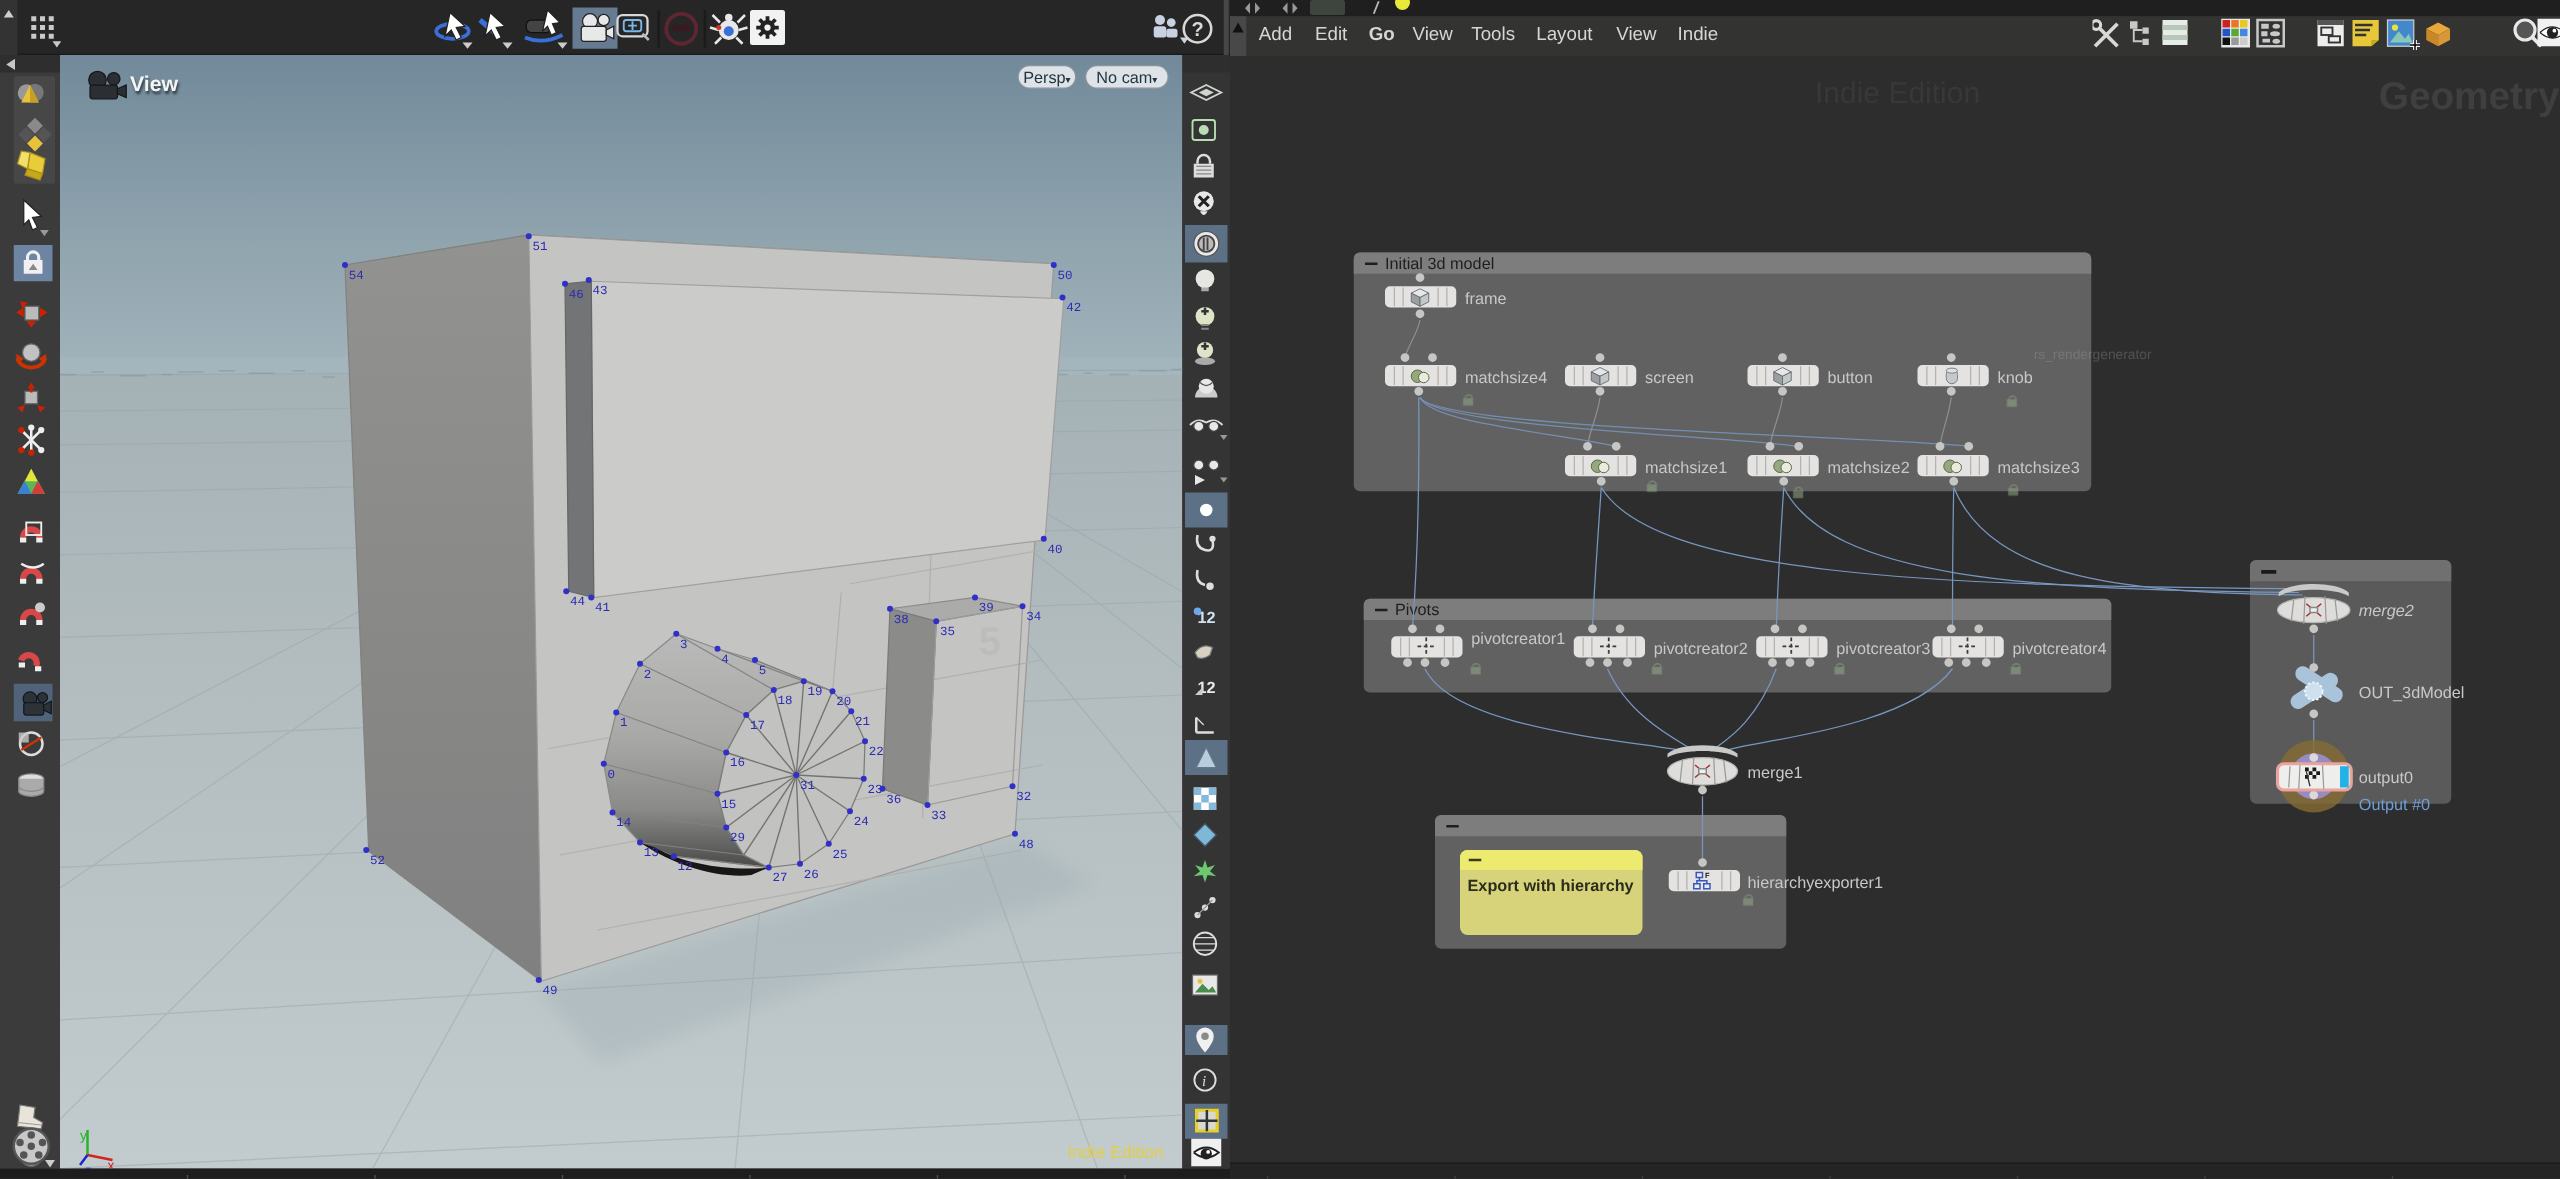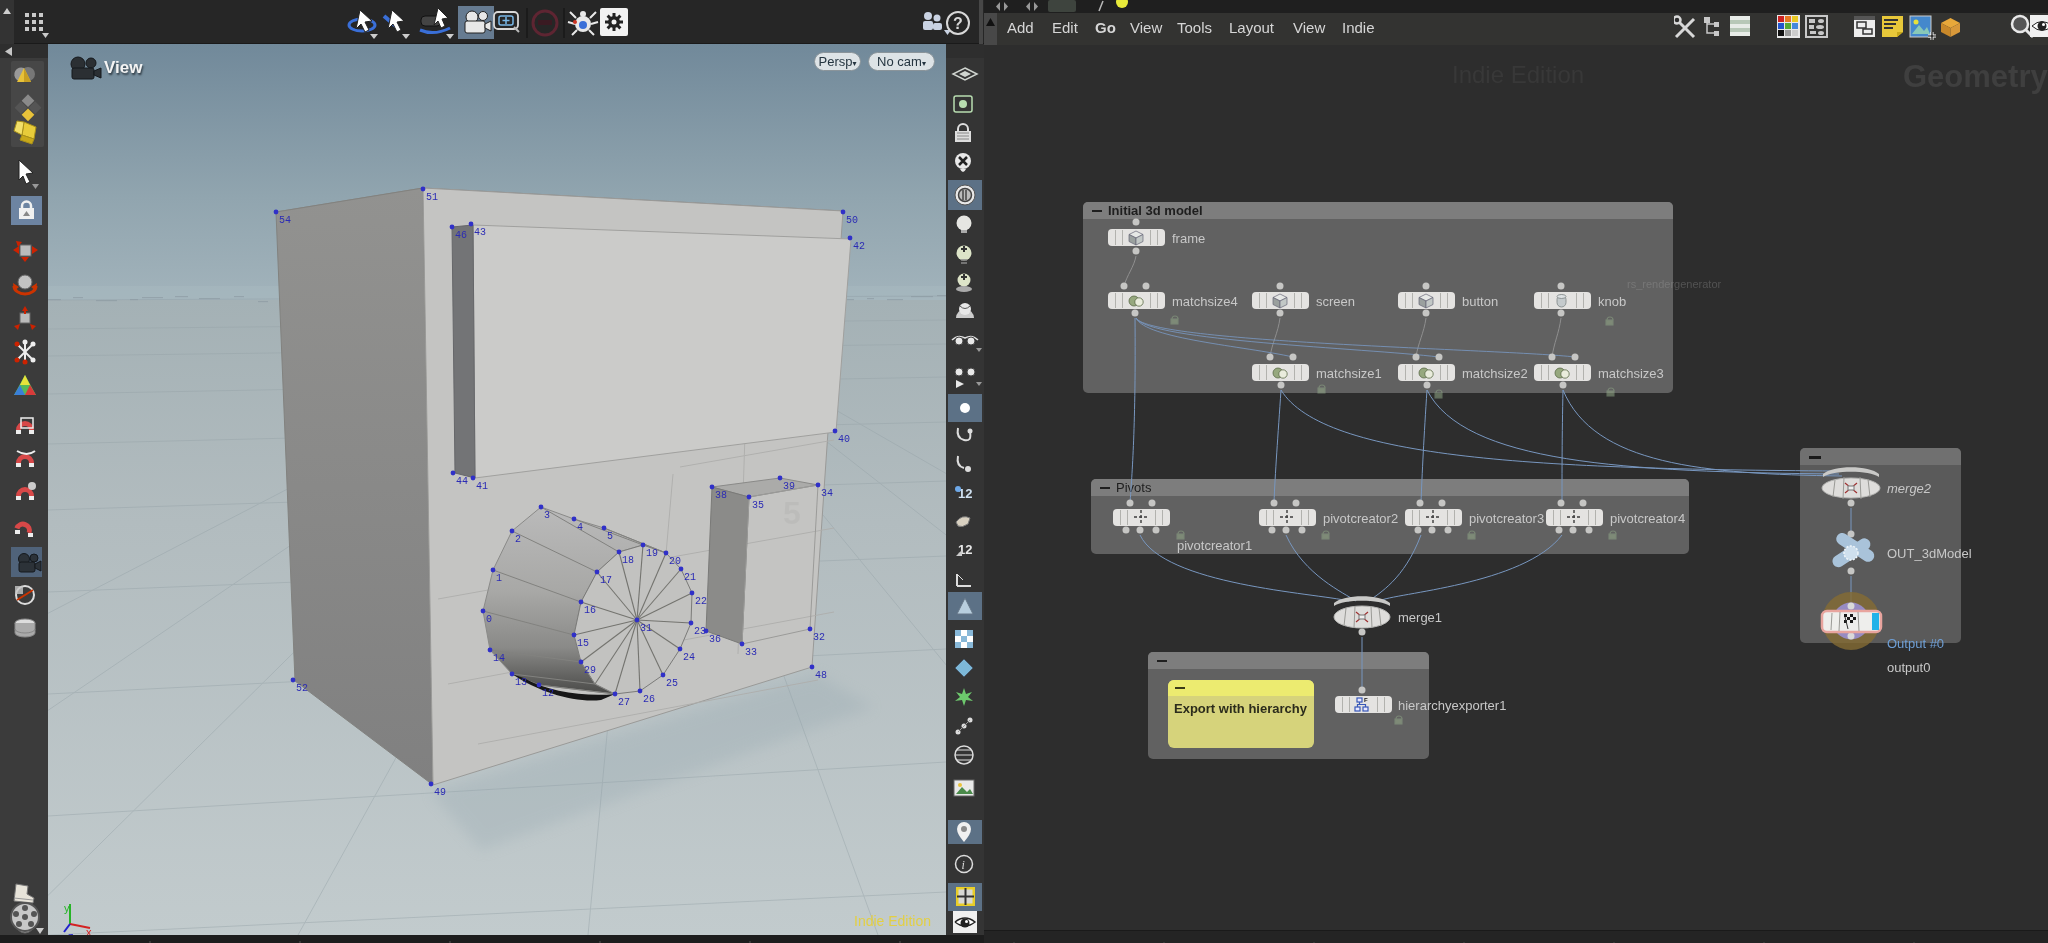--- a/index.html
+++ b/index.html
@@ -791,21 +791,21 @@
   <div class="abs" style="left:56px;top:14px;color:#f4f4f4;font-size:17px;font-weight:bold;text-shadow:1px 2px 2px rgba(30,40,48,0.8);">View</div>
   <div class="abs" style="left:766px;top:8px;width:47px;height:19px;background:#dde3e6;border:1px solid #8a949a;border-radius:10px;color:#253540;font-size:13px;text-align:center;line-height:17px;">Persp<span style="font-size:8px;">▾</span></div>
   <div class="abs" style="left:820px;top:8px;width:67px;height:19px;background:#dde3e6;border:1px solid #8a949a;border-radius:10px;color:#253540;font-size:13px;text-align:center;line-height:17px;">No cam<span style="font-size:8px;">▾</span></div>
   </div>
 
   <div class="abs" id="net">
     <div class="abs" style="left:468px;top:16px;font-size:24px;color:#383838;">Indie Edition</div>
     <div class="abs" style="left:919px;top:14px;font-size:31px;font-weight:bold;color:#3f3f3f;">Geometry</div>
     <div class="abs" style="left:643px;top:233px;font-size:11px;color:rgba(170,170,170,0.30);z-index:6;">rs_rendergenerator</div>
 
-    <div class="netbox" style="left:99px;top:157px;width:590px;height:191px;background:#616161;font-weight:bold;">
+    <div class="netbox" style="left:99px;top:157px;width:590px;height:191px;background:#616161;">
       <div class="nbtitle" style="background:#7d7d7d;"></div>
       <div class="abs" style="left:9px;top:8px;width:10px;height:2px;background:#1f1f1f;"></div>
       <div class="boxtitle" style="left:25px;top:1px;">Initial 3d model</div>
     </div>
     <div class="netbox" style="left:107px;top:434px;width:598px;height:75px;background:#616161;">
       <div class="nbtitle" style="background:#7d7d7d;"></div>
       <div class="abs" style="left:9px;top:8px;width:10px;height:2px;background:#1f1f1f;"></div>
       <div class="boxtitle" style="left:25px;top:1px;">Pivots</div>
     </div>
     <div class="netbox" style="left:816px;top:403px;width:161px;height:195px;background:#5a5a5a;">
@@ -1148,28 +1148,28 @@
     </svg>
 
     <div class="nlabel" style="left:188px;top:186px;">frame</div>
     <div class="nlabel" style="left:188px;top:249px;">matchsize4</div>
     <div class="nlabel" style="left:332px;top:249px;">screen</div>
     <div class="nlabel" style="left:478px;top:249px;">button</div>
     <div class="nlabel" style="left:614px;top:249px;">knob</div>
     <div class="nlabel" style="left:332px;top:321px;">matchsize1</div>
     <div class="nlabel" style="left:478px;top:321px;">matchsize2</div>
     <div class="nlabel" style="left:614px;top:321px;text-align:right;">matchsize3</div>
-    <div class="nlabel" style="left:193px;top:493px;">pivotcreator1</div>
+    <div class="nlabel" style="left:193px;top:458px;">pivotcreator1</div>
     <div class="nlabel" style="left:339px;top:466px;">pivotcreator2</div>
     <div class="nlabel" style="left:485px;top:466px;">pivotcreator3</div>
     <div class="nlabel" style="left:626px;top:466px;">pivotcreator4</div>
     <div class="nlabel" style="left:414px;top:565px;">merge1</div>
     <div class="nlabel" style="left:903px;top:436px;font-style:italic;">merge2</div>
     <div class="nlabel" style="left:903px;top:501px;">OUT_3dModel</div>
-    <div class="nlabel" style="left:903px;top:569px;margin-top:46px;">output0</div>
+    <div class="nlabel" style="left:903px;top:569px;">output0</div>
     <div class="nlabel" style="left:903px;top:591px;color:#6e9fd6;">Output #0</div>
     <div class="nlabel" style="left:414px;top:653px;">hierarchyexporter1</div>
   </div>
 
   <div class="abs" id="botL">
     <svg width="984" height="8">
         <g stroke="#555" stroke-width="1">
       <line x1="150" y1="0" x2="150" y2="4"></line>
           <line x1="300" y1="0" x2="300" y2="4"></line>
           <line x1="450" y1="0" x2="450" y2="4"></line>

